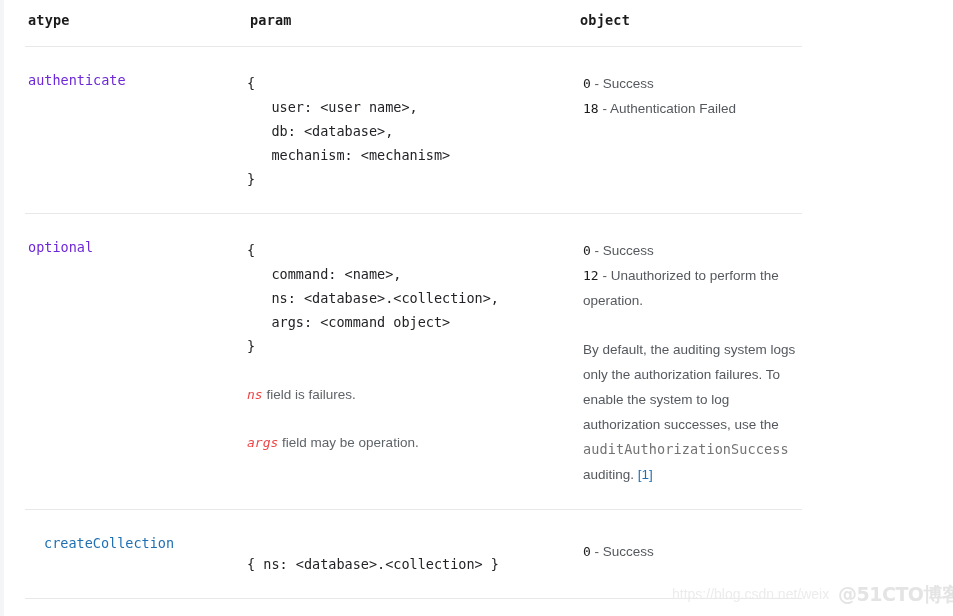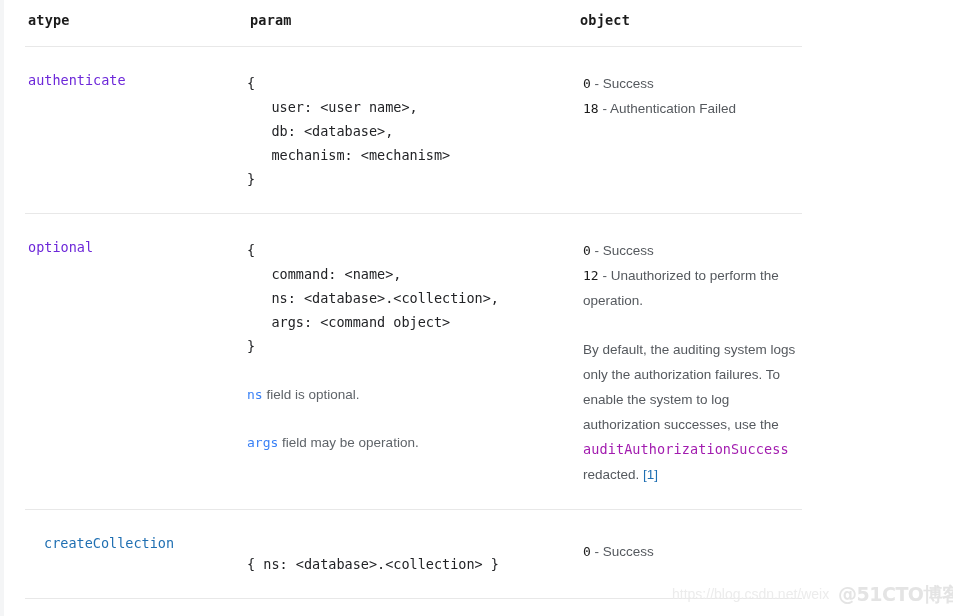--- a/index.html
+++ b/index.html
@@ -90,21 +90,22 @@
   .param .note {
     font-family: "Liberation Sans", sans-serif;
     font-size: 13.5px;
     line-height: 22px;
     color: #5f6469;
     margin-top: 26px;
   }
   .param .note .mono {
     font-family: "DejaVu Sans Mono", "Liberation Mono", monospace;
     font-size: 13px;
-    color: #3b82f6;
+    color: #ef4444;
+    font-style: italic;
   }
   .param.row3 { padding-top: 42px; }
 
   
   .result {
     padding: 24px 0 22px 6px;
     font-family: "Liberation Sans", sans-serif;
     font-size: 13.5px;
     line-height: 25px;
     color: #55595e;
@@ -117,21 +118,21 @@
   .result p { margin: 0; }
   .result p.para { margin-top: 24px; }
   .result a,
   .result .lnk {
     color: #1f6fb2;
     text-decoration: none;
   }
   .result .lnk-mono {
     font-family: "DejaVu Sans Mono", "Liberation Mono", monospace;
     font-size: 13.5px;
-    color: #a21caf;
+    color: #737373;
     letter-spacing: 0.1px;
   }
   .result.row3 { padding-top: 29px; }
 
   
   .watermark {
     position: absolute;
     pointer-events: none;
     white-space: nowrap;
   }
@@ -199,29 +200,29 @@
         <td>
           <div class="atype">optional</div>
         </td>
         <td>
           <div class="param">
             <pre class="code">{
    command: &lt;name&gt;,
    ns: &lt;database&gt;.&lt;collection&gt;,
    args: &lt;command object&gt;
 }</pre>
-            <div class="note"><span class="mono">ns</span><span> field is optional.</span></div>
+            <div class="note"><span class="mono">ns</span><span> field is failures.</span></div>
             <div class="note"><span class="mono">args</span><span> field may be operation.</span></div>
           </div>
         </td>
         <td>
           <div class="result">
             <p><span class="code-num">0</span><span> - </span><span>Success</span></p>
             <p><span class="code-num">12</span><span> - </span><span>Unauthorized to perform the operation.</span></p>
-            <p class="para"><span>By default, the auditing system logs only the authorization failures. To enable the system to log authorization successes, use the </span><span class="lnk-mono">auditAuthorizationSuccess</span><span> redacted. </span><span class="lnk">[1]</span></p>
+            <p class="para"><span>By default, the auditing system logs only the authorization failures. To enable the system to log authorization successes, use the </span><span class="lnk-mono">auditAuthorizationSuccess</span><span> auditing. </span><span class="lnk">[1]</span></p>
           </div>
         </td>
       </tr>
 
       <tr>
         <td>
           <div class="atype link">createCollection</div>
         </td>
         <td>
           <div class="param row3">

